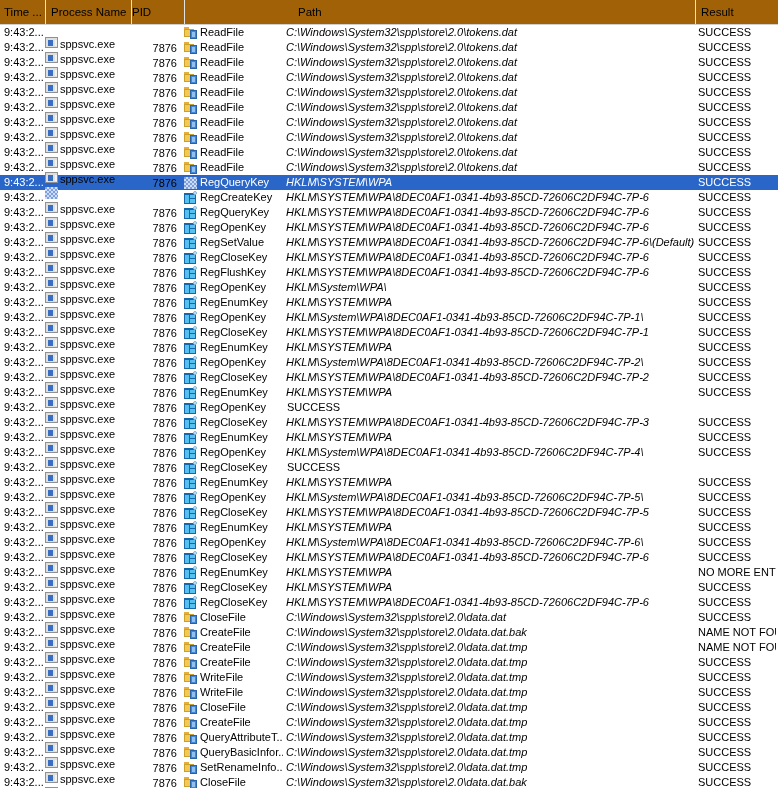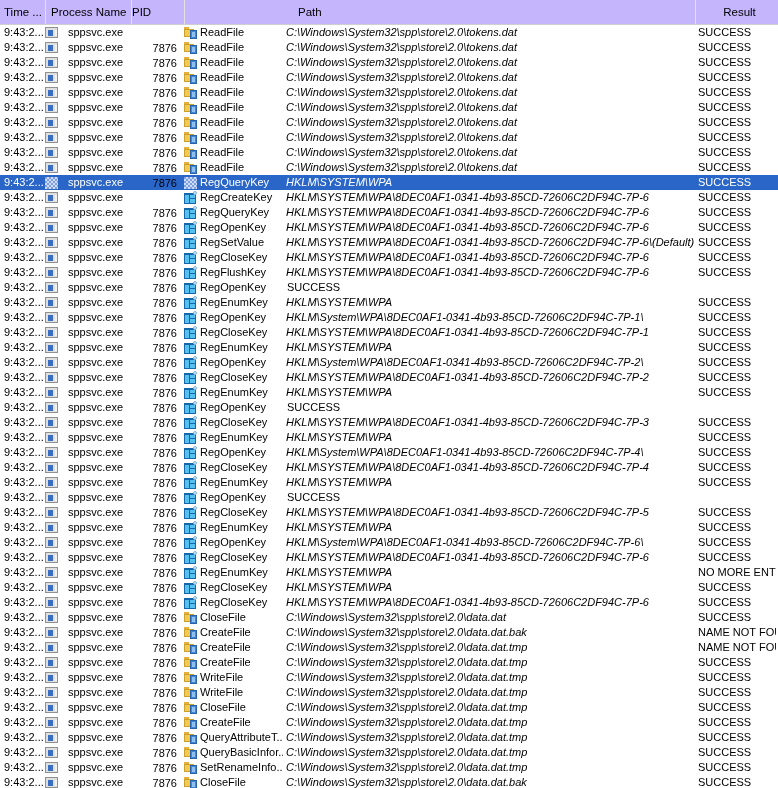--- a/index.html
+++ b/index.html
@@ -2,39 +2,39 @@
 <html><head>
 <meta charset="utf-8">
 <style>
   html,body{margin:0;padding:0;}
   body{
     width:778px;height:788px;overflow:hidden;background:#fff;
     font-family:"Liberation Sans",sans-serif;font-size:11px;color:#000;
     cursor:default;-webkit-font-smoothing:antialiased;
   }
   
-  .hdr{display:flex;height:25px;background:#c4b5fd;border-bottom:1px solid #cfcfcf;box-sizing:border-box;}
+  .hdr{display:flex;height:25px;background:#a16207;border-bottom:1px solid #cfcfcf;box-sizing:border-box;}
   .hcell{box-sizing:border-box;height:100%;line-height:24px;border-right:1px solid #e2e2e2;
          overflow:hidden;white-space:nowrap;font-size:11.5px;}
   
   .list{position:relative;}
   .row{display:flex;height:15px;line-height:15px;white-space:nowrap;background:#fff;}
   .row.sel{background:#2a66c8;color:#fff;}
   .cell{box-sizing:border-box;height:15px;overflow:hidden;white-space:nowrap;}
   .c-time  {width:44px;padding-left:4px;}
-  .c-proc  {width:86px;display:flex;align-items:center;gap:10px;padding-left:1px;}
+  .c-proc  {width:86px;display:flex;align-items:flex-start;gap:2px;padding-left:1px;margin-top:12px;}
   .c-pid   {width:53px;text-align:right;padding-right:6px;margin-top:16px;}
   .c-op    {width:100px;display:flex;align-items:center;gap:3px;padding-left:1px;}
   .c-path  {width:411px;padding-left:3px;font-style:italic;}
   .c-res   {width:82px;padding-left:4px;}
   
   .h-time{padding-left:4px;}  .h-proc{padding-left:5px;width:86px;}
   .h-pid{width:53px;padding-right:5px;}
   .h-op{width:100px;padding-left:11px;margin-top:30px;} .h-path{width:411px;padding-left:13px;}
-  .h-res{width:82px;padding-left:5px;border-right:none;text-align:center;}
+  .h-res{width:82px;padding-left:5px;border-right:none;}
   .h-time{width:46px;}
   
   .ico{width:13px;height:12px;position:relative;flex:none;display:inline-block;}
   
   .ico-proc .f{position:absolute;left:0;top:1;width:11px;height:9px;background:#dfdfdf;border:1px solid #909090;}
   .ico-proc .b{position:absolute;left:3px;top:3px;width:5px;height:6px;background:#3a6ec0;}
   .ico-proc .s{position:absolute;left:10px;top:3px;width:2px;height:6px;background:#f2f2f2;}
   
   .ico-folder .tab{position:absolute;left:0;top:0;width:5px;height:3px;background:#e8ae3c;}
   .ico-folder .body{position:absolute;left:0;top:2px;width:10px;height:8px;background:#f5c84f;border:1px solid #caa02f;box-sizing:border-box;}
@@ -464,20 +464,21 @@
       <div class="cell c-op">
         <span class="ico ico-reg">
           <span class="base"></span>
           <span class="p1"></span>
           <span class="p2"></span>
           <span class="p3"></span>
           <span class="dot"></span>
         </span>
         <span>RegOpenKey</span>
       </div>
+      <div class="cell c-path">HKLM\System\WPA\</div>
       <div class="cell c-res">SUCCESS</div>
     </div>
     <div class="row">
       <div class="cell c-time">9:43:2...</div>
       <div class="cell c-proc">
         <span class="ico ico-proc">
           <span class="f"></span>
           <span class="b"></span>
           <span class="s"></span>
         </span>
@@ -750,21 +751,20 @@
       <div class="cell c-op">
         <span class="ico ico-reg">
           <span class="base"></span>
           <span class="p1"></span>
           <span class="p2"></span>
           <span class="p3"></span>
           <span class="dot"></span>
         </span>
         <span>RegCloseKey</span>
       </div>
-      <div class="cell c-path">HKLM\SYSTEM\WPA\8DEC0AF1-0341-4b93-85CD-72606C2DF94C-7P-4</div>
       <div class="cell c-res">SUCCESS</div>
     </div>
     <div class="row">
       <div class="cell c-time">9:43:2...</div>
       <div class="cell c-proc">
         <span class="ico ico-proc">
           <span class="f"></span>
           <span class="b"></span>
           <span class="s"></span>
         </span>
@@ -798,20 +798,21 @@
       <div class="cell c-op">
         <span class="ico ico-reg">
           <span class="base"></span>
           <span class="p1"></span>
           <span class="p2"></span>
           <span class="p3"></span>
           <span class="dot"></span>
         </span>
         <span>RegOpenKey</span>
       </div>
+      <div class="cell c-path">HKLM\System\WPA\8DEC0AF1-0341-4b93-85CD-72606C2DF94C-7P-5\</div>
       <div class="cell c-res">SUCCESS</div>
     </div>
     <div class="row">
       <div class="cell c-time">9:43:2...</div>
       <div class="cell c-proc">
         <span class="ico ico-proc">
           <span class="f"></span>
           <span class="b"></span>
           <span class="s"></span>
         </span>

